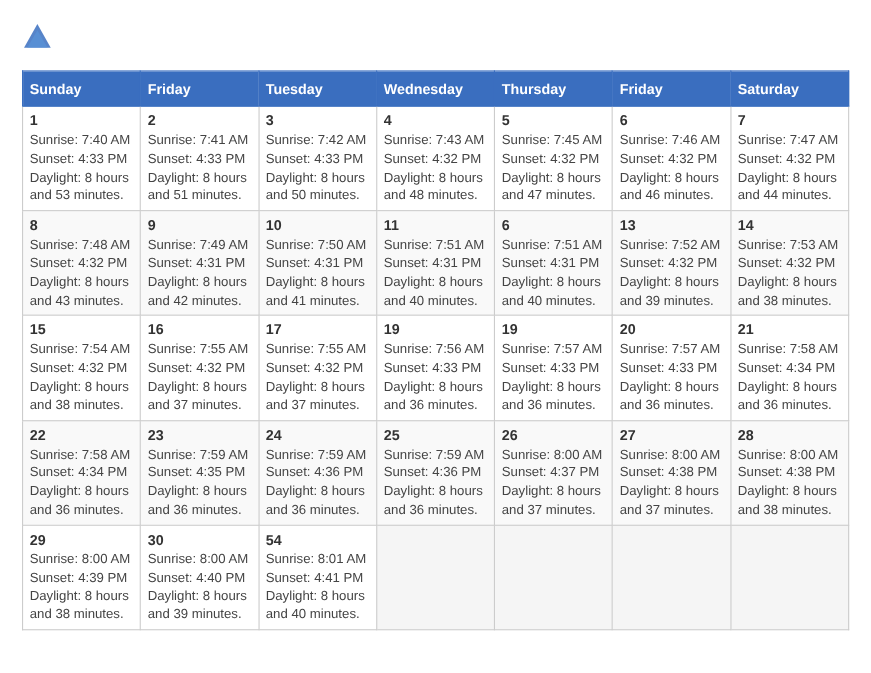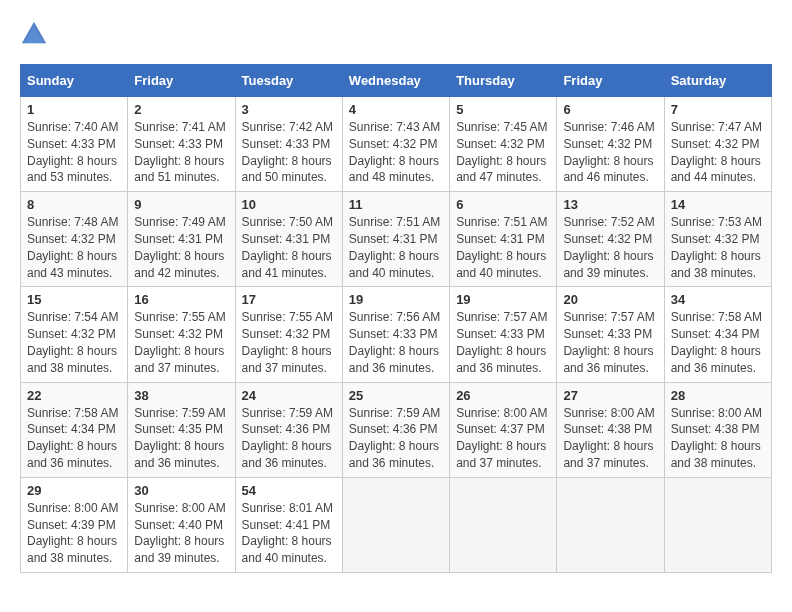--- a/index.html
+++ b/index.html
@@ -140,25 +140,25 @@
         <td><span class="day-number">13</span><span class="day-info">Sunrise: 7:52 AM<br>Sunset: 4:32 PM<br>Daylight: 8 hours and 39 minutes.</span></td>
         <td><span class="day-number">14</span><span class="day-info">Sunrise: 7:53 AM<br>Sunset: 4:32 PM<br>Daylight: 8 hours and 38 minutes.</span></td>
       </tr>
       <tr>
         <td><span class="day-number">15</span><span class="day-info">Sunrise: 7:54 AM<br>Sunset: 4:32 PM<br>Daylight: 8 hours and 38 minutes.</span></td>
         <td><span class="day-number">16</span><span class="day-info">Sunrise: 7:55 AM<br>Sunset: 4:32 PM<br>Daylight: 8 hours and 37 minutes.</span></td>
         <td><span class="day-number">17</span><span class="day-info">Sunrise: 7:55 AM<br>Sunset: 4:32 PM<br>Daylight: 8 hours and 37 minutes.</span></td>
         <td><span class="day-number">19</span><span class="day-info">Sunrise: 7:56 AM<br>Sunset: 4:33 PM<br>Daylight: 8 hours and 36 minutes.</span></td>
         <td><span class="day-number">19</span><span class="day-info">Sunrise: 7:57 AM<br>Sunset: 4:33 PM<br>Daylight: 8 hours and 36 minutes.</span></td>
         <td><span class="day-number">20</span><span class="day-info">Sunrise: 7:57 AM<br>Sunset: 4:33 PM<br>Daylight: 8 hours and 36 minutes.</span></td>
-        <td><span class="day-number">34</span><span class="day-info">Sunrise: 7:58 AM<br>Sunset: 4:34 PM<br>Daylight: 8 hours and 36 minutes.</span></td>
+        <td><span class="day-number">21</span><span class="day-info">Sunrise: 7:58 AM<br>Sunset: 4:34 PM<br>Daylight: 8 hours and 36 minutes.</span></td>
       </tr>
       <tr>
         <td><span class="day-number">22</span><span class="day-info">Sunrise: 7:58 AM<br>Sunset: 4:34 PM<br>Daylight: 8 hours and 36 minutes.</span></td>
-        <td><span class="day-number">38</span><span class="day-info">Sunrise: 7:59 AM<br>Sunset: 4:35 PM<br>Daylight: 8 hours and 36 minutes.</span></td>
+        <td><span class="day-number">23</span><span class="day-info">Sunrise: 7:59 AM<br>Sunset: 4:35 PM<br>Daylight: 8 hours and 36 minutes.</span></td>
         <td><span class="day-number">24</span><span class="day-info">Sunrise: 7:59 AM<br>Sunset: 4:36 PM<br>Daylight: 8 hours and 36 minutes.</span></td>
         <td><span class="day-number">25</span><span class="day-info">Sunrise: 7:59 AM<br>Sunset: 4:36 PM<br>Daylight: 8 hours and 36 minutes.</span></td>
         <td><span class="day-number">26</span><span class="day-info">Sunrise: 8:00 AM<br>Sunset: 4:37 PM<br>Daylight: 8 hours and 37 minutes.</span></td>
         <td><span class="day-number">27</span><span class="day-info">Sunrise: 8:00 AM<br>Sunset: 4:38 PM<br>Daylight: 8 hours and 37 minutes.</span></td>
         <td><span class="day-number">28</span><span class="day-info">Sunrise: 8:00 AM<br>Sunset: 4:38 PM<br>Daylight: 8 hours and 38 minutes.</span></td>
       </tr>
       <tr>
         <td><span class="day-number">29</span><span class="day-info">Sunrise: 8:00 AM<br>Sunset: 4:39 PM<br>Daylight: 8 hours and 38 minutes.</span></td>
         <td><span class="day-number">30</span><span class="day-info">Sunrise: 8:00 AM<br>Sunset: 4:40 PM<br>Daylight: 8 hours and 39 minutes.</span></td>
         <td><span class="day-number">54</span><span class="day-info">Sunrise: 8:01 AM<br>Sunset: 4:41 PM<br>Daylight: 8 hours and 40 minutes.</span></td>

